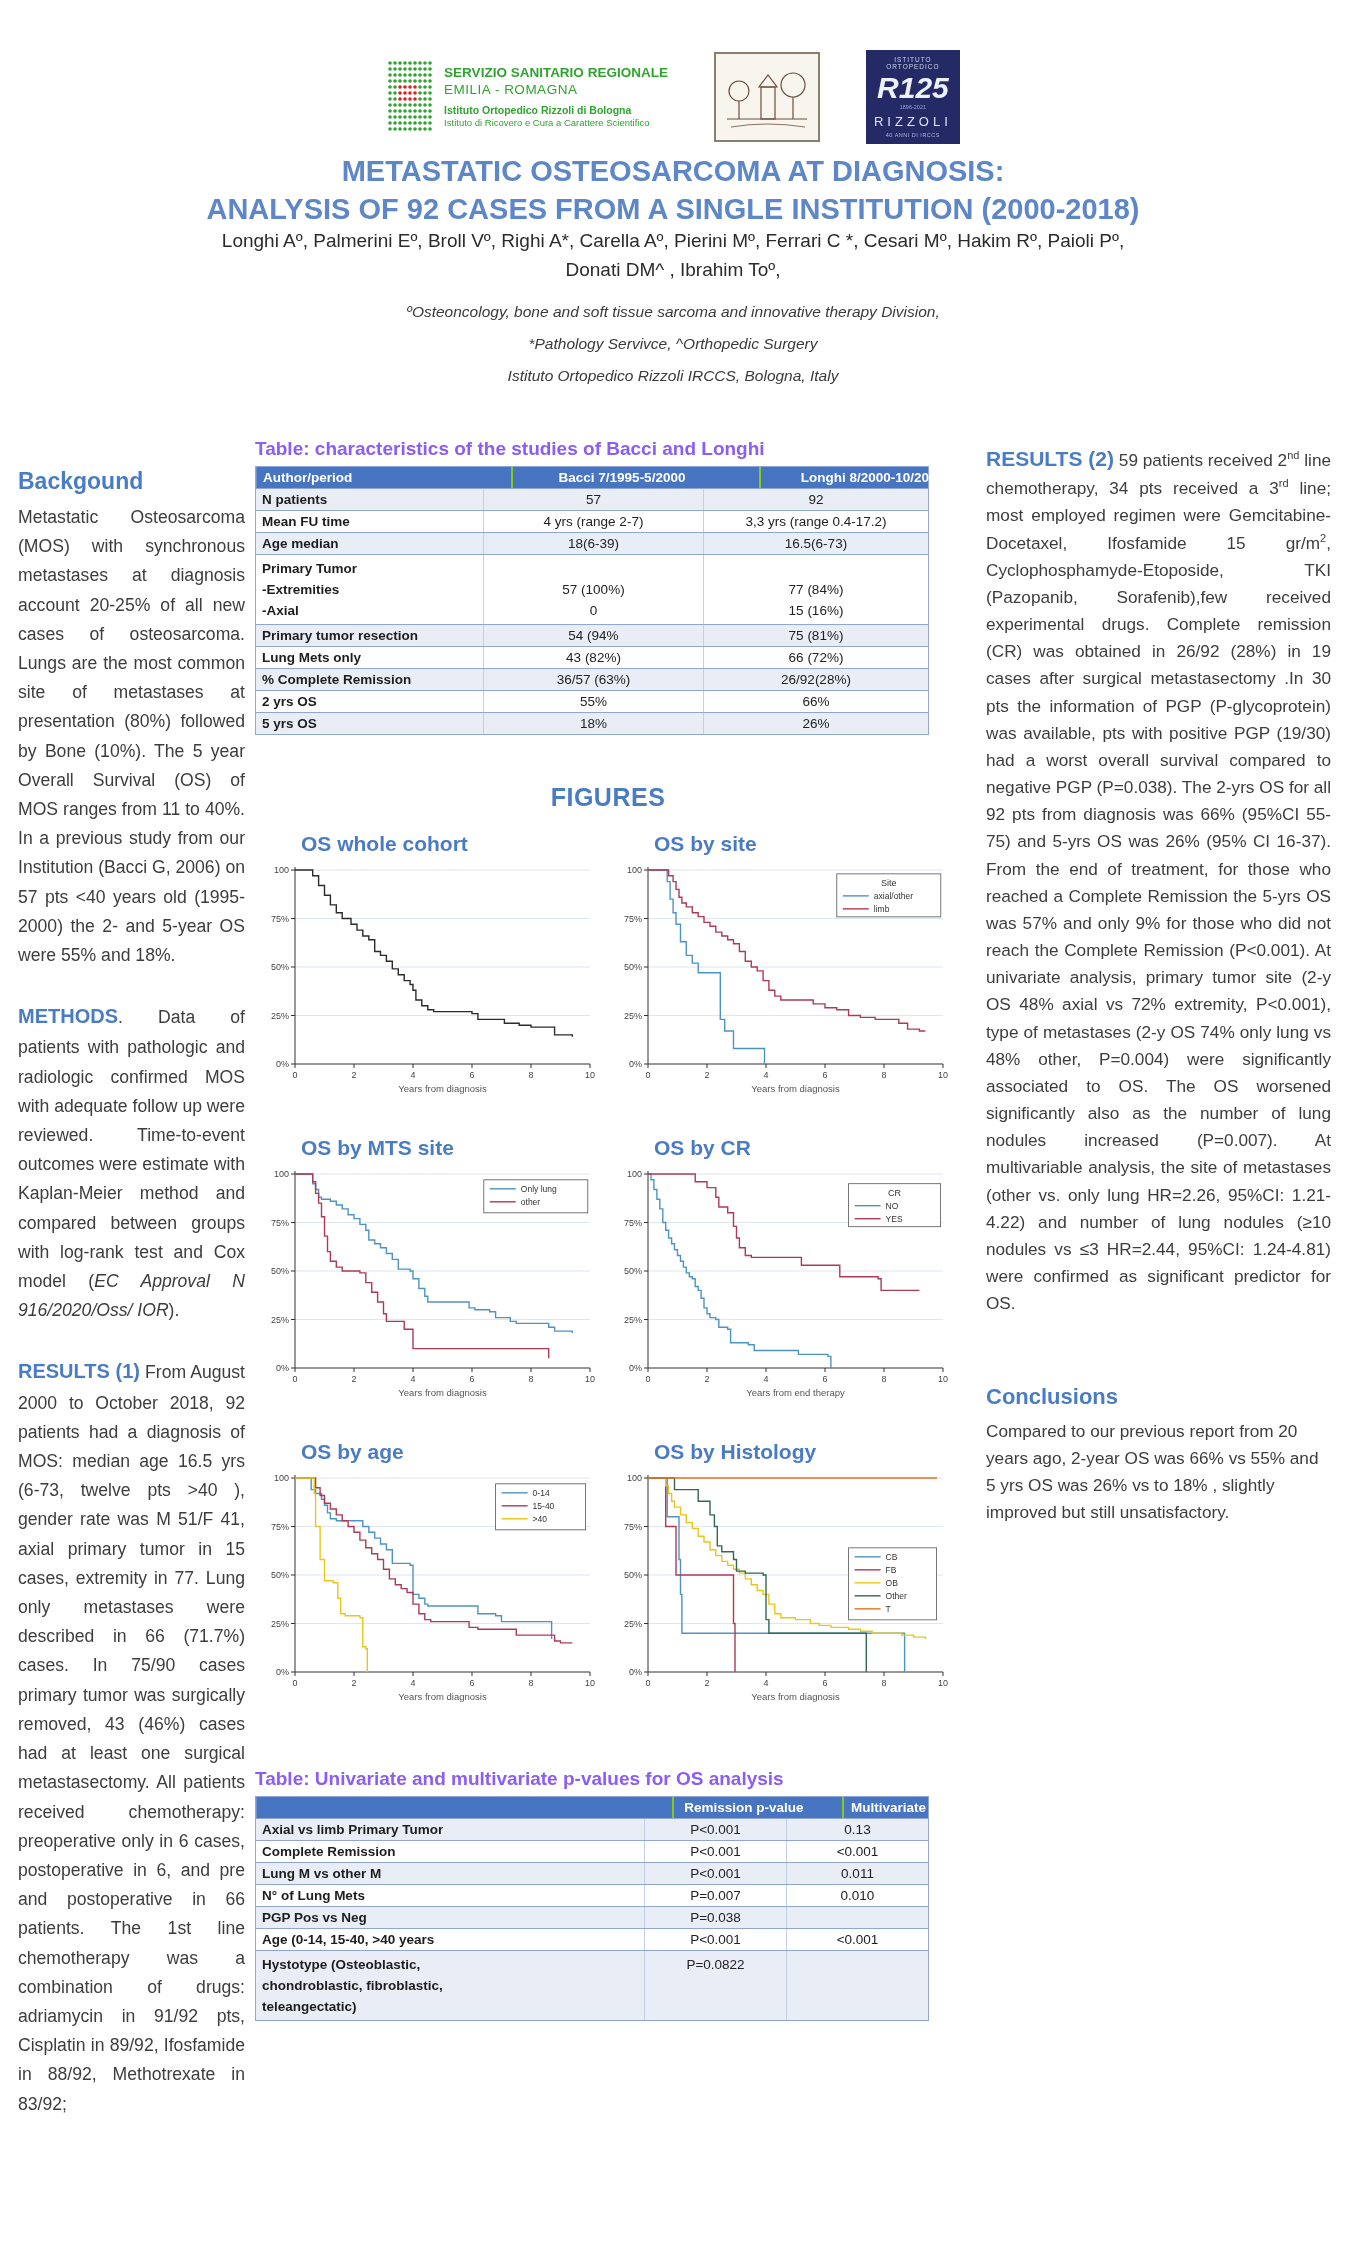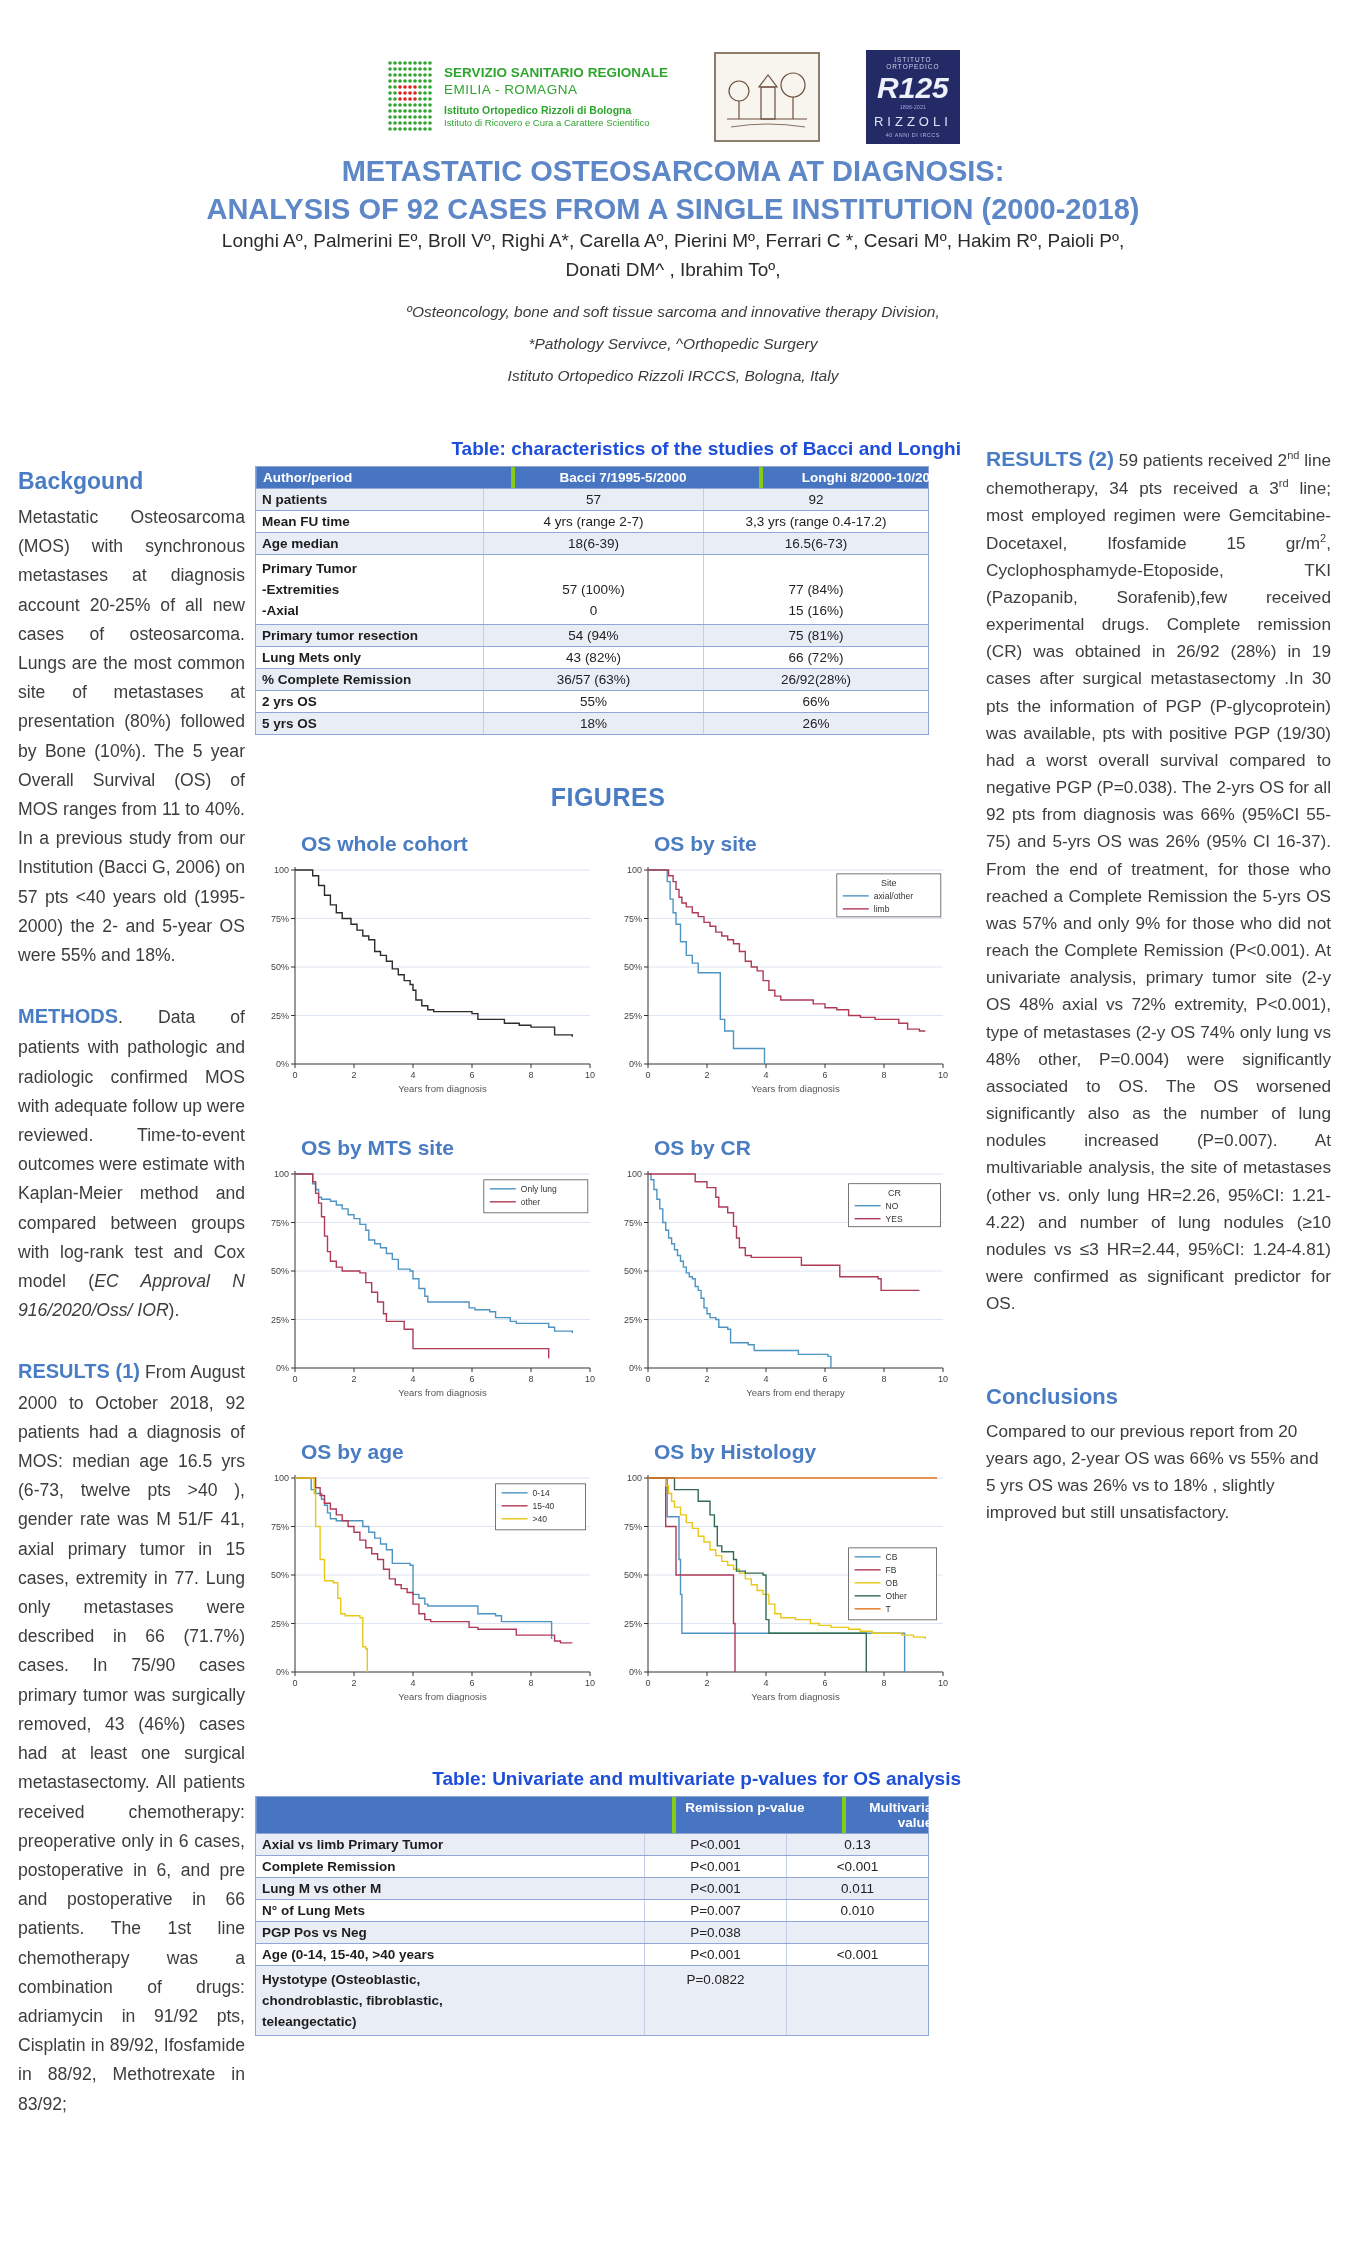--- a/index.html
+++ b/index.html
@@ -38,31 +38,31 @@
   .col-mid{position:absolute;left:255px;top:438px;width:706px;}
   .col-right{position:absolute;left:986px;top:442px;width:345px;}
   .para{font-size:17.6px;line-height:1.66;text-align:justify;color:#3d3d3d;}
   .para-r{font-size:17.2px;line-height:1.58;text-align:justify;color:#3d3d3d;}
   .h-block{color:#4a7cc4;font-weight:bold;font-size:23px;margin:0 0 8px 0;}
   .h-inline{color:#4a7cc4;font-weight:bold;font-size:20px;}
   .mt{margin-top:30px;}
   sup{font-size:11px;}
 
   
-  .tcap{color:#1d4ed8;font-weight:bold;font-size:19px;text-align:right;margin:0 0 6px 0;}
+  .tcap{color:#8b5cf6;font-weight:bold;font-size:19px;text-align:left;margin:0 0 6px 0;}
   .tbl{width:672px;border:1px solid #8fa6d6;border-top:none;font-size:13.5px;}
   .trow{display:grid;grid-template-columns:227px 220px 225px;border-top:1px solid #8fa6d6;}
   .t2 .trow{grid-template-columns:388px 142px 142px;}
   .tbl .cell{padding:3px 6px;box-sizing:border-box;}
   .tbl .lab{font-weight:bold;color:#1d1d1d;text-align:left;}
   .tbl .val{text-align:center;color:#222;border-left:1px solid #c3cee8;}
   .thead{background:#4775c2;color:#ffffff;font-weight:bold;gap:28px;}
   .thead .cell{border-left:1px solid #6c92d2;}
   .thead .lab{color:#fff;}
-  .thead .val{color:#fff;border-left:4px solid #84cc16;}
+  .thead .val{color:#fff;border-left:2px solid #84cc16;}
   .shaded{background:#e9edf6;}
   .line{height:21px;line-height:21px;}
   .t2{width:672px;}
 
   
   .figures-h{color:#4a7cc4;font-weight:bold;font-size:25px;text-align:center;
              margin:48px 0 20px 0;letter-spacing:.5px;}
   .fig-grid{display:grid;grid-template-columns:353px 353px;row-gap:38px;}
   .fig-title{color:#4a7cc4;font-weight:bold;font-size:21px;margin:0 0 4px 46px;}
   .chart{width:345px;height:238px;}

